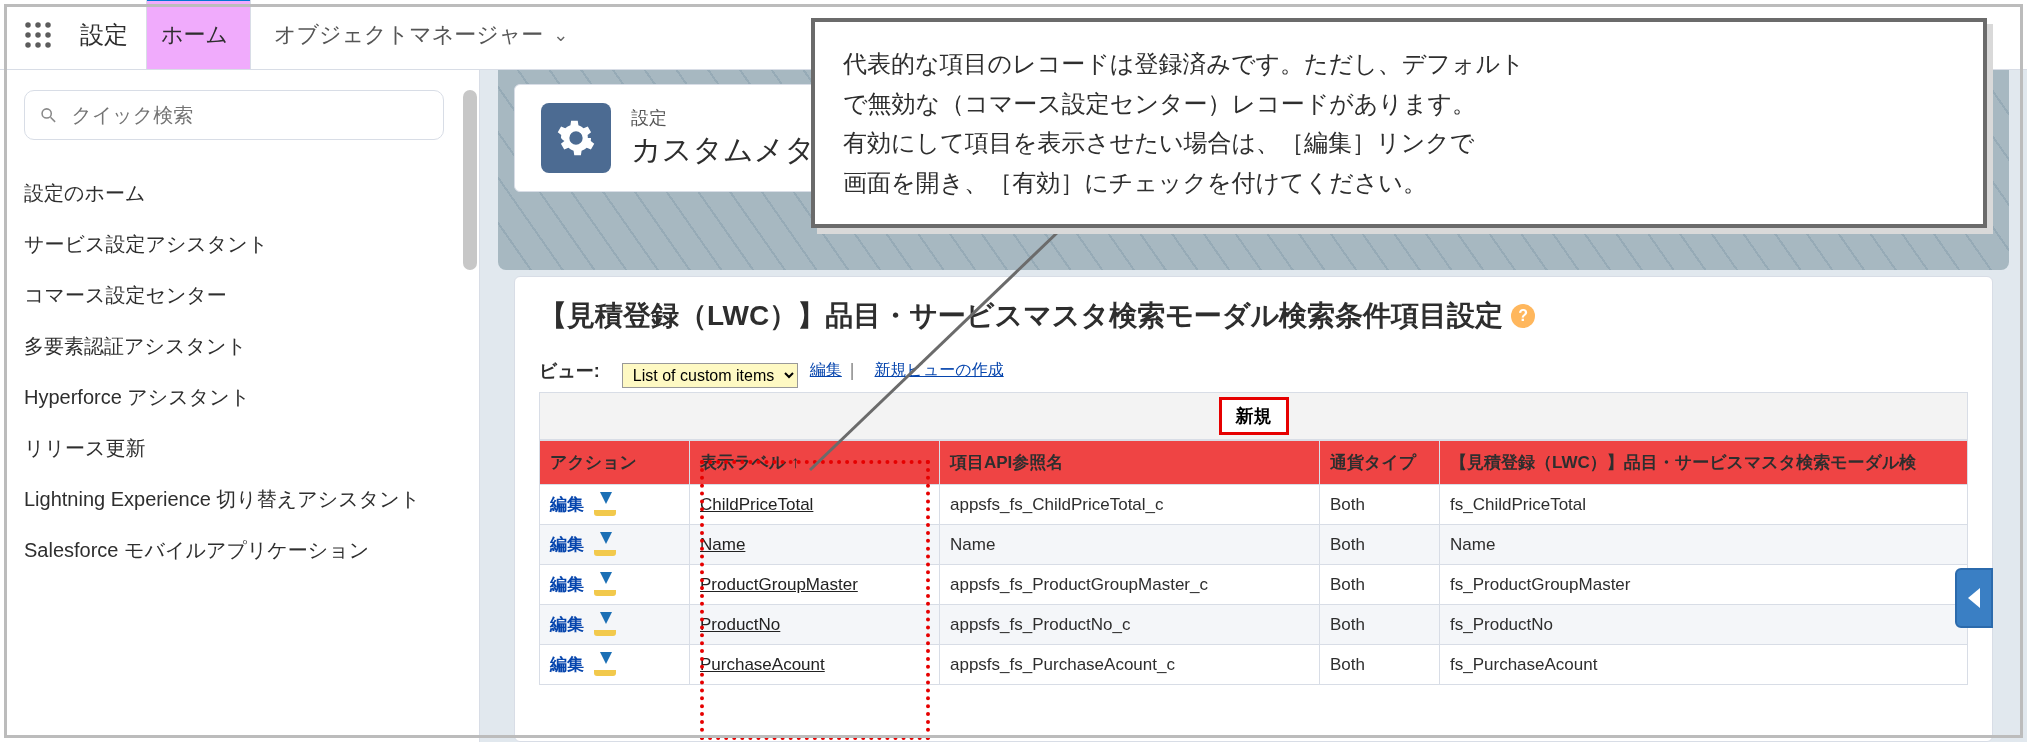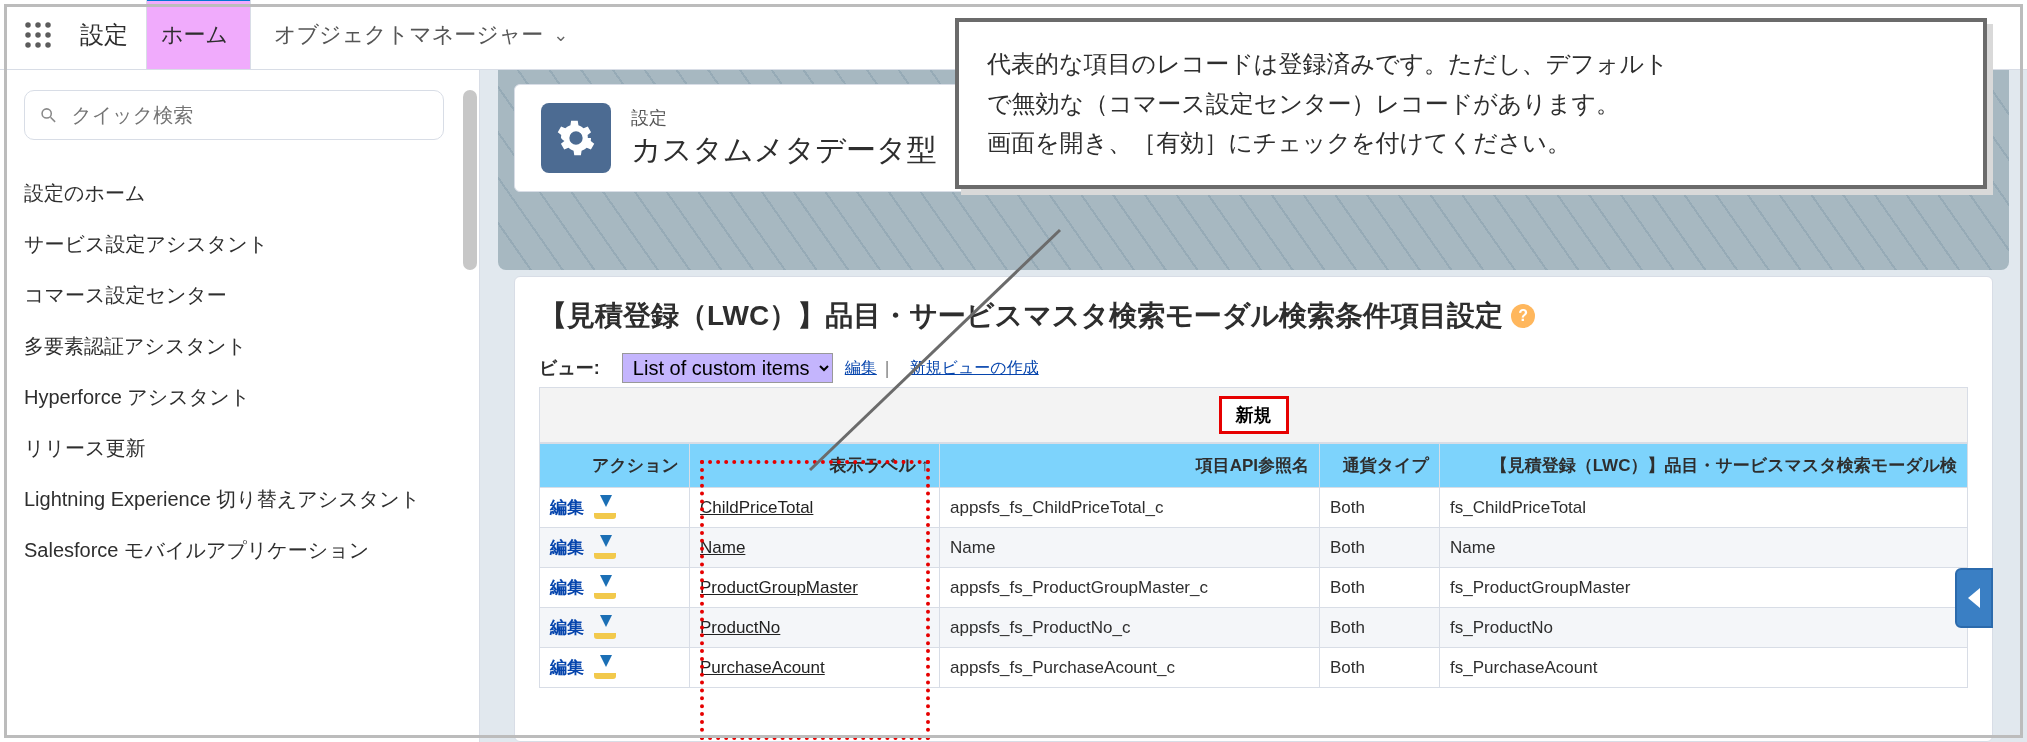--- a/index.html
+++ b/index.html
@@ -173,50 +173,51 @@
   }
   .view-row {
     display:flex; align-items:center;
     font-size:18px;
     margin:18px 0 4px 0;
   }
   .view-row .label { font-weight:bold; margin-right:22px; }
   .view-select {
     border:1px solid #999;
     padding:2px 6px;
-    font-size:20px;
-    background:#c4b5fd;
+    font-size:16px;
+    background:#fef9c3;
+    margin-top:10px;
   }
   .view-link { color:var(--text-link); text-decoration:underline; margin-left:12px; font-size:16px;}
   .sep { margin:0 8px; color:#888;}
   
   .new-bar {
     position:relative;
-    height:56px;
+    height:48px;
     border:1px solid var(--border-gray);
     background:#f3f3f3;
     display:flex; align-items:center; justify-content:center;
   }
   .new-btn {
     border:3px solid var(--red);
     background:#fff;
     font-size:18px;
     font-weight:bold;
     padding:4px 14px;
   }
   table.list {
     width:100%;
     border-collapse:collapse;
     font-size:17px;
   }
   table.list th {
-    text-align:right;
+    text-align:left;
     padding:10px 10px;
     border:1px solid var(--border-gray);
-    background:#7dd3fc;
+    background:#ef4444;
     font-weight:bold;
     white-space:nowrap;
   }
   table.list td {
     padding:8px 10px;
     border:1px solid var(--border-gray);
     white-space:nowrap;
   }
   table.list tr:nth-child(even) td { background:var(--bg-row-alt); }
   .act-link { color:var(--text-link); font-weight:bold; }
@@ -256,21 +257,21 @@
     position:absolute;
     background:none;
     z-index:6;
     pointer-events:none;
   }
   .pointer-line svg { overflow:visible; }
   
   .annot {
     position:absolute;
     top:18px; right:40px;
-    width:1032px;
+    width:1176px;
     background:#fff;
     border:4px solid #6b6b6b;
     box-shadow:6px 6px 0 #d9d9d9;
     padding:22px 28px;
     font-size:24px;
     line-height:1.65;
     z-index:20;
   }
   
   .tab-handle {
@@ -435,20 +436,21 @@
       </table>
     </div>
 
     <div class="tab-handle"></div>
   </div>
 </div>
 
 <div class="annot">
   <div>代表的な項目のレコードは登録済みです。ただし、デフォルト</div>
   <div>で無効な（コマース設定センター）レコードがあります。</div>
+  <div>有効にして項目を表示させたい場合は、［編集］リンクで</div>
   <div>画面を開き、［有効］にチェックを付けてください。</div>
 </div>
 
 <div class="red-dots" id="red-region" style="left:700px; top:460px; width:230px; height:280px;"></div>
 
 <div class="pointer-line" style="left:810px; top:230px; width:260px; height:250px;">
   <svg width="260" height="250">
       <line x1="250" y1="0" x2="0" y2="240" stroke="#6b6b6b" stroke-width="3"></line>
     </svg>
 </div>

